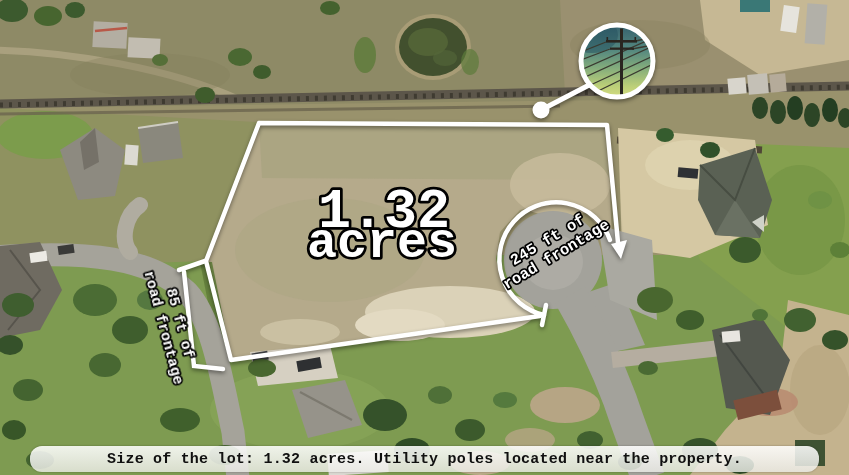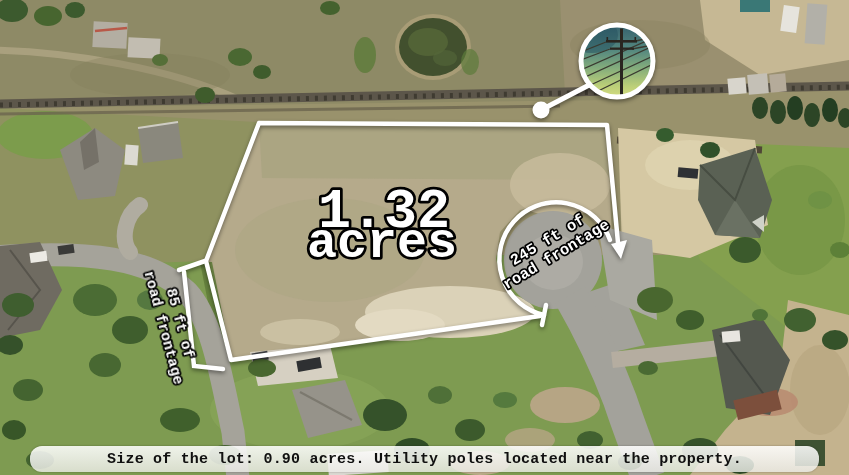--- a/index.html
+++ b/index.html
@@ -263,16 +263,16 @@
     </g>
 
     <g transform="translate(170,326) rotate(75)">
       <text class="ann-text" x="0" y="-6" font-size="15" stroke-width="3.4" text-anchor="middle">85 ft of</text>
       <text class="ann-text" x="0" y="11" font-size="15" stroke-width="3.4" text-anchor="middle">road frontage</text>
     </g>
   </g>
 </svg>
 
 <div id="caption-bar">
-  <span>Size of the lot: 0.90 acres. Utility poles located near the property.</span>
+  <span>Size of the lot: 1.32 acres. Utility poles located near the property.</span>
 </div>
 
 </div>
 
 </body></html>

